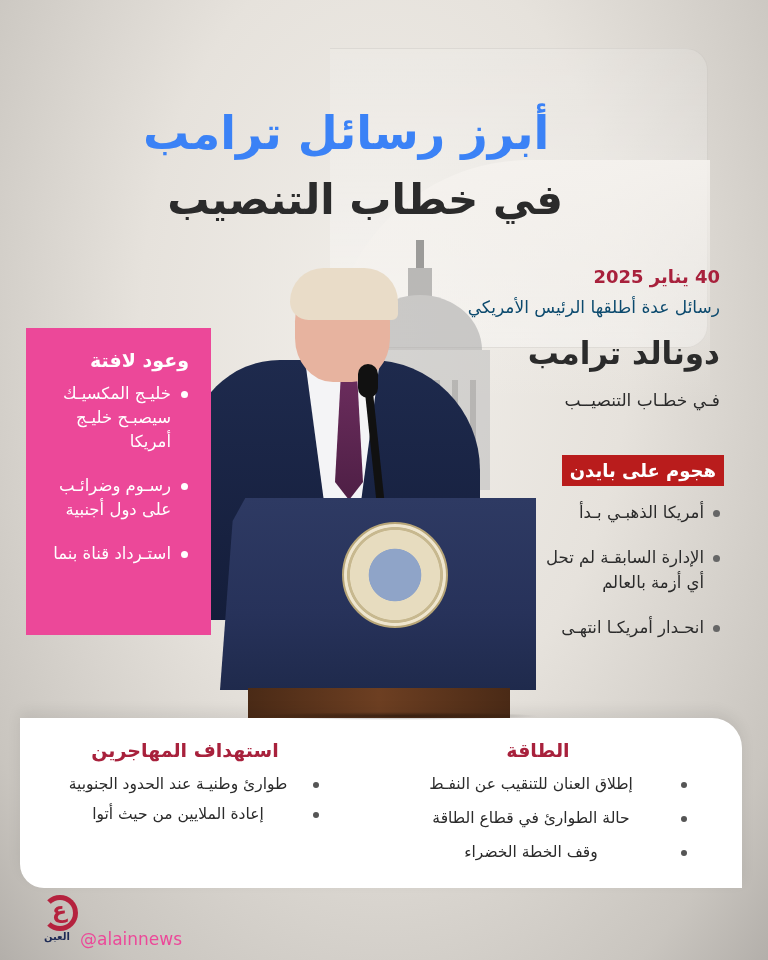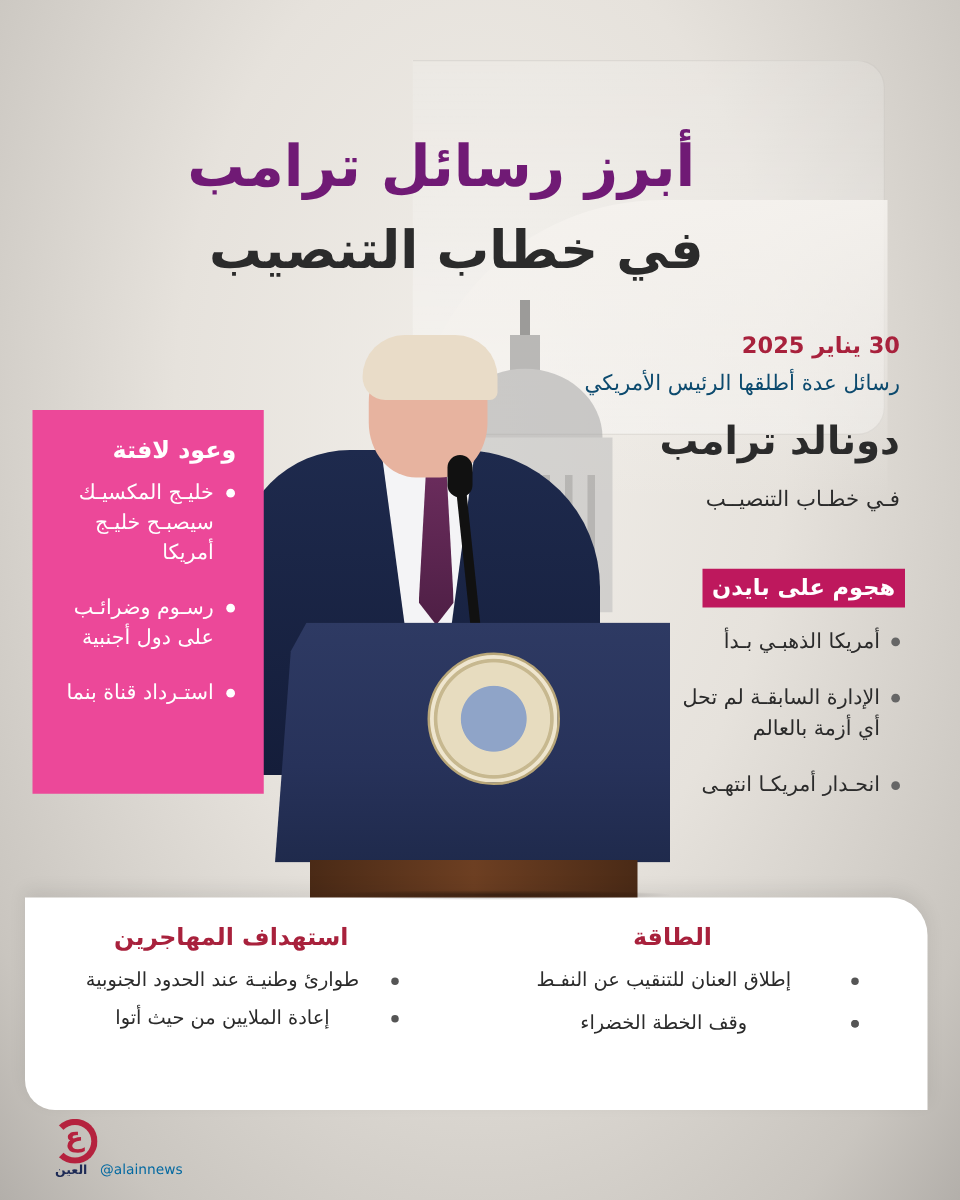--- a/index.html
+++ b/index.html
@@ -21,22 +21,22 @@
   }
   .ghost-curve {
     position: absolute; left: 330px; top: 160px; width: 380px; height: 240px;
     border-top-left-radius: 200px;
     background: linear-gradient(180deg, rgba(245,242,238,0.9), rgba(238,234,229,0));
   }
 
   
   .main-title {
     position: absolute; right: 205px; top: 105px; width: 420px;
-    text-align: center; direction: rtl;
-    font-weight: bold; font-size: 46px; line-height: 56px; color: #701a75;
+    text-align: left; direction: rtl;
+    font-weight: bold; font-size: 46px; line-height: 56px; color: #3b82f6;
   }
   .main-subtitle {
     position: absolute; right: 205px; top: 172px; width: 420px;
     text-align: right; direction: rtl;
     font-size: 42px; line-height: 56px; color: #2b2b2b;
   }
 
   
   .photo {
     position: absolute; left: 190px; top: 240px; width: 345px; height: 480px;
@@ -97,21 +97,21 @@
   .name-line {
     position: absolute; right: 48px; top: 335px; direction: rtl; text-align: right;
     font-weight: bold; font-size: 31px; color: #2b2b2b;
   }
   .speech-line {
     position: absolute; right: 48px; top: 390px; direction: rtl; text-align: right;
     font-size: 17px; color: #2b2b2b;
   }
   .biden-badge {
     position: absolute; right: 44px; top: 455px; height: 31px; padding: 0 8px;
-    background: #be185d; color: #fff; direction: rtl;
+    background: #b91c1c; color: #fff; direction: rtl;
     font-weight: bold; font-size: 18px; line-height: 31px;
   }
   .biden-list {
     position: absolute; right: 44px; top: 500px; width: 200px; direction: rtl; text-align: right; list-style: none;
   }
   .biden-list li { position: relative; font-size: 16.5px; line-height: 25px; padding-right: 20px; margin-bottom: 20px; color:#2b2b2b; }
   .biden-list li .dot { position: absolute; right: 4px; top: 10px; width: 7px; height: 7px; border-radius: 50%; background: #666; }
 
   
   .bottom-card {
@@ -133,21 +133,21 @@
   .col-migrants li { margin-bottom: 6px; }
   .col li .dot { position: absolute; right: 3px; top: 10px; width: 6px; height: 6px; border-radius: 50%; background: #555; }
 
   
   .logo {
     position: absolute; left: 42px; top: 895px; width: 36px; height: 36px; border-radius: 50%;
     border: 5px solid #b5223e; border-left-color: transparent;
   }
   .logo-glyph { position: absolute; left: 52px; top: 898px; font-size: 22px; font-weight: bold; color: #b5223e; }
   .logo-word { position: absolute; left: 44px; top: 931px; font-size: 10px; font-weight: bold; color: #1d2a55; direction: rtl; }
-  .handle { position: absolute; left: 80px; top: 929px; font-size: 11px; color: #0369a1; }
+  .handle { position: absolute; left: 80px; top: 929px; font-size: 17px; color: #ec4899; }
 </style>
 </head>
 <body>
 
 <div class="ghost-shape"></div>
 <div class="ghost-curve"></div>
 
 <h1 class="main-title">أبرز رسائل ترامب</h1>
 <h2 class="main-subtitle">في خطاب التنصيب</h2>
 
@@ -181,39 +181,39 @@
 
 <section class="promises-box">
   <h3>وعود لافتة</h3>
   <ul>
     <li><span class="dot"></span><span>خليـج المكسيـك سيصبـح خليـج أمريكا</span></li>
     <li><span class="dot"></span><span>رسـوم وضرائـب على دول أجنبية</span></li>
     <li><span class="dot"></span><span>استـرداد قناة بنما</span></li>
   </ul>
 </section>
 
-<div class="date-line">30 يناير 2025</div>
+<div class="date-line">40 يناير 2025</div>
 <div class="intro-line">رسائل عدة أطلقها الرئيس الأمريكي</div>
 <div class="name-line">دونالد ترامب</div>
 <div class="speech-line">فـي خطـاب التنصيــب</div>
 
 <div class="biden-badge">هجوم على بايدن</div>
 <ul class="biden-list">
   <li><span class="dot"></span><span>أمريكا الذهبـي بـدأ</span></li>
   <li><span class="dot"></span><span>الإدارة السابقـة لم تحل أي أزمة بالعالم</span></li>
   <li><span class="dot"></span><span>انحـدار أمريكـا انتهـى</span></li>
 </ul>
 
 <section class="bottom-card">
   <div class="shadow-line"></div>
   <div class="col col-energy">
     <h4>الطاقة</h4>
     <ul>
       <li><span class="dot"></span><span>إطلاق العنان للتنقيب عن النفـط</span></li>
-      <li><span class="dot"></span></li>
+      <li><span class="dot"></span><span>حالة الطوارئ في قطاع الطاقة</span></li>
       <li><span class="dot"></span><span>وقف الخطة الخضراء</span></li>
     </ul>
   </div>
   <div class="col col-migrants">
     <h4>استهداف المهاجرين</h4>
     <ul>
       <li><span class="dot"></span><span>طوارئ وطنيـة عند الحدود الجنوبية</span></li>
       <li><span class="dot"></span><span>إعادة الملايين من حيث أتوا</span></li>
     </ul>
   </div>

